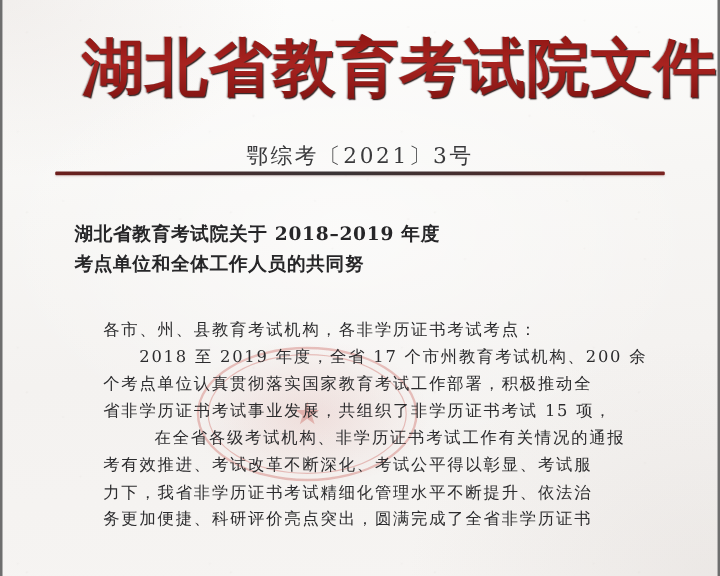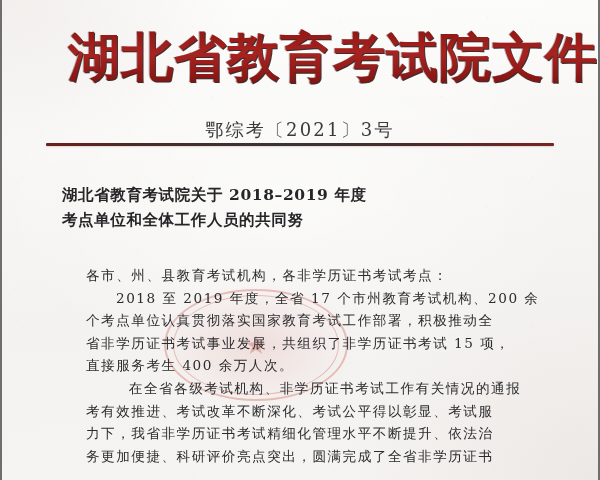--- a/index.html
+++ b/index.html
@@ -220,21 +220,20 @@
       <div class="h-line">湖北省教育考试院关于 2018–2019 年度</div>
       <div class="h-line">考点单位和全体工作人员的共同努</div>
     </div>
 
     <div class="body-block">
       <div class="body-line">各市、州、县教育考试机构，各非学历证书考试考点：</div>
 
       <div class="body-line indent">2018 至 2019 年度，全省 17 个市州教育考试机构、200 余</div>
       <div class="body-line">个考点单位认真贯彻落实国家教育考试工作部署，积极推动全</div>
       <div class="body-line">省非学历证书考试事业发展，共组织了非学历证书考试 15 项，</div>
-      <div class="body-line">直接服务考生 400 余万人次。</div>
 
       <div class="body-line indent">在全省各级考试机构、非学历证书考试工作有关情况的通报</div>
       <div class="body-line">考有效推进、考试改革不断深化、考试公平得以彰显、考试服</div>
       <div class="body-line">力下，我省非学历证书考试精细化管理水平不断提升、依法治</div>
       <div class="body-line">务更加便捷、科研评价亮点突出，圆满完成了全省非学历证书</div>
     </div>
 
   </div>
 </div>
 

